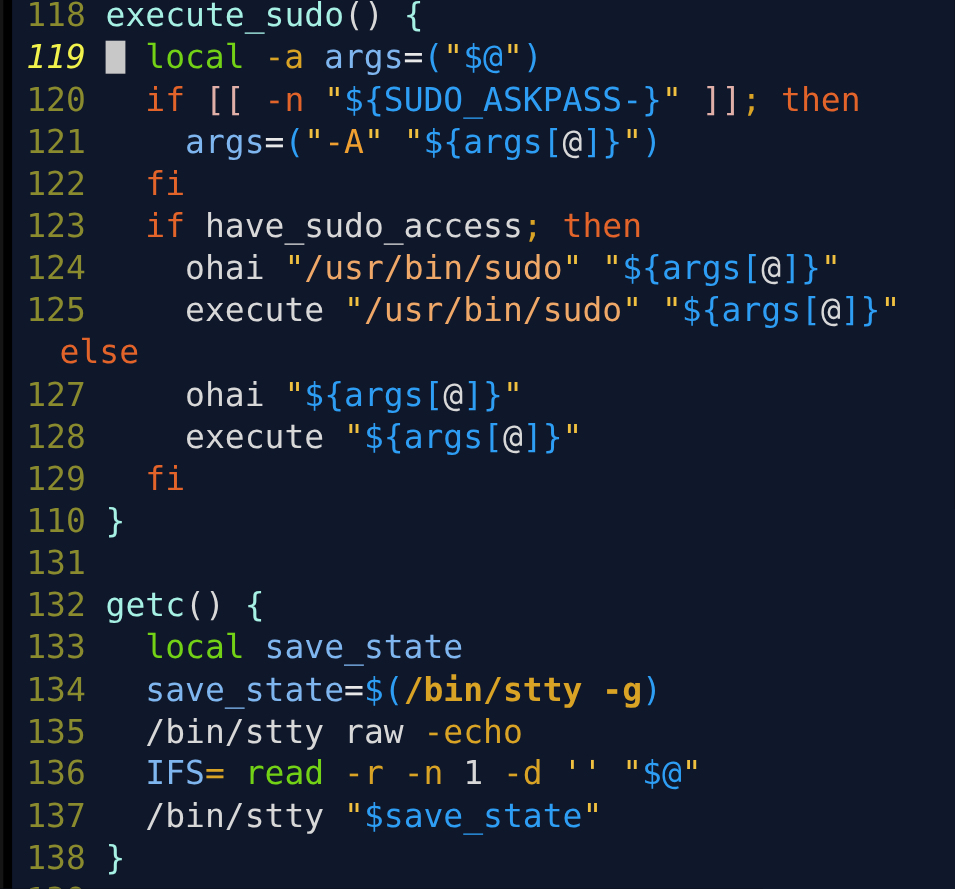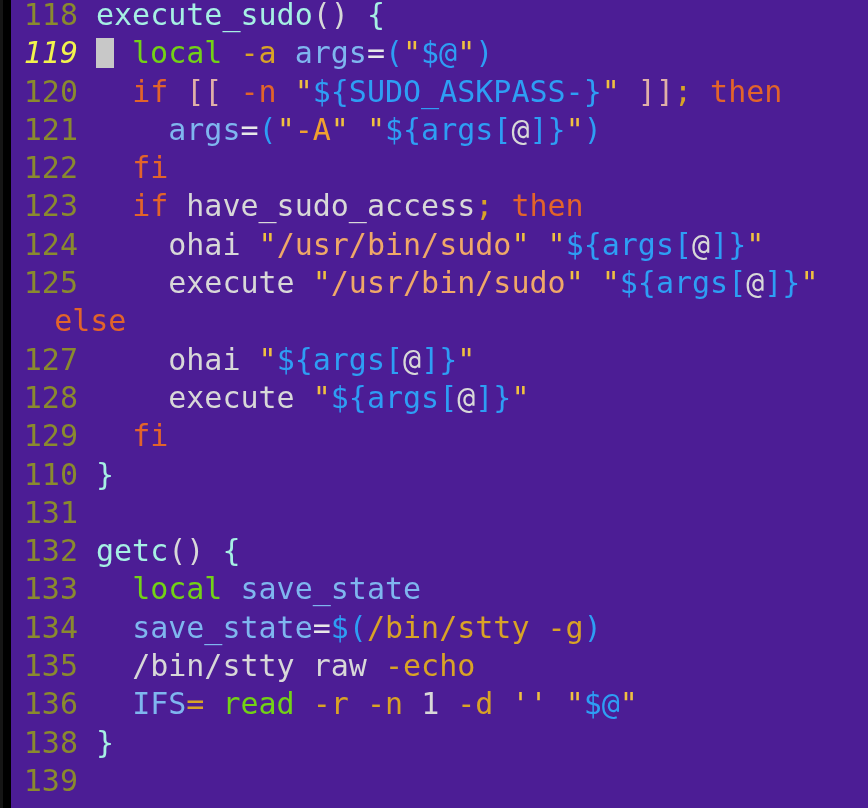--- a/index.html
+++ b/index.html
@@ -12,21 +12,21 @@
     height: 808px;
     overflow: hidden;
     font-family: "DejaVu Sans Mono", monospace;
   }
 
   
   #editor {
     position: relative;
     width: 868px;
     height: 808px;
-    background: #4c1d95;
+    background: #0f172a;
     overflow: hidden;
   }
   
   #edge-strip {
     position: absolute;
     left: 0; top: 0;
     width: 11px; height: 100%;
     background: #000000;
     z-index: 3;
   }
@@ -78,21 +78,21 @@
   .t-func     { color: #a6f0e4; }   
   .t-brace    { color: #a6f0e4; }   
   .t-kw       { color: #e2642a; text-align: center; }   
   .t-builtin  { color: #73d216; }   
   .t-var      { color: #7fb6ef; margin-top: 42px; }   
   .t-at       { color: #d8d8d8; }
   .t-flag     { color: #d9a326; }   
   .t-flag2    { color: #e2642a; }   
   .t-quote    { color: #f0c040; }   
   .t-str      { color: #f0a868; }   
-  .t-strpath  { color: #d9a326; }   
+  .t-strpath  { color: #d9a326; font-weight: bold; }   
   .t-bracket  { color: #e0b0a8; }   
   .t-semi     { color: #d9a326; }
   .t-eq       { color: #e8e8e8; }
   .t-op       { color: #2e9ef4; }
   .t-orange   { color: #f0a030; }
   .t-num      { color: #d8d8d8; }
 
   
   .cursor {
     display: inline-block;
@@ -122,16 +122,17 @@
       <div class="line"><div class="gutter">127</div><div class="code"><span class="t-plain">    </span><span class="t-plain">ohai</span><span class="t-plain"> </span><span class="t-quote">"</span><span class="t-op">${args[</span><span class="t-at">@</span><span class="t-op">]}</span><span class="t-quote">"</span></div></div>
       <div class="line"><div class="gutter">128</div><div class="code"><span class="t-plain">    </span><span class="t-plain">execute</span><span class="t-plain"> </span><span class="t-quote">"</span><span class="t-op">${args[</span><span class="t-at">@</span><span class="t-op">]}</span><span class="t-quote">"</span></div></div>
       <div class="line"><div class="gutter">129</div><div class="code"><span class="t-plain">  </span><span class="t-kw">fi</span></div></div>
       <div class="line"><div class="gutter">110</div><div class="code"><span class="t-brace">}</span></div></div>
       <div class="line"><div class="gutter">131</div><div class="code"></div></div>
       <div class="line"><div class="gutter">132</div><div class="code"><span class="t-func">getc</span><span class="t-plain">() </span><span class="t-brace">{</span></div></div>
       <div class="line"><div class="gutter">133</div><div class="code"><span class="t-plain">  </span><span class="t-builtin">local</span><span class="t-plain"> </span><span class="t-var">save_state</span></div></div>
       <div class="line"><div class="gutter">134</div><div class="code"><span class="t-plain">  </span><span class="t-var">save_state</span><span class="t-eq">=</span><span class="t-op">$(</span><span class="t-strpath">/bin/stty -g</span><span class="t-op">)</span></div></div>
       <div class="line"><div class="gutter">135</div><div class="code"><span class="t-plain">  </span><span class="t-plain">/bin/stty raw </span><span class="t-flag">-echo</span></div></div>
       <div class="line"><div class="gutter">136</div><div class="code"><span class="t-plain">  </span><span class="t-var">IFS</span><span class="t-flag">=</span><span class="t-plain"> </span><span class="t-builtin">read</span><span class="t-plain"> </span><span class="t-flag">-r</span><span class="t-plain"> </span><span class="t-flag">-n</span><span class="t-plain"> </span><span class="t-num">1</span><span class="t-plain"> </span><span class="t-flag">-d</span><span class="t-plain"> </span><span class="t-quote">''</span><span class="t-plain"> </span><span class="t-quote">"</span><span class="t-op">$@</span><span class="t-quote">"</span></div></div>
+      <div class="line"><div class="gutter">137</div><div class="code"><span class="t-plain">  </span><span class="t-plain">/bin/stty</span><span class="t-plain"> </span><span class="t-quote">"</span><span class="t-op">$save_state</span><span class="t-quote">"</span></div></div>
       <div class="line"><div class="gutter">138</div><div class="code"><span class="t-brace">}</span></div></div>
       <div class="line"><div class="gutter">139</div><div class="code"></div></div>
     </div>
 </div>
 
 </body></html>

